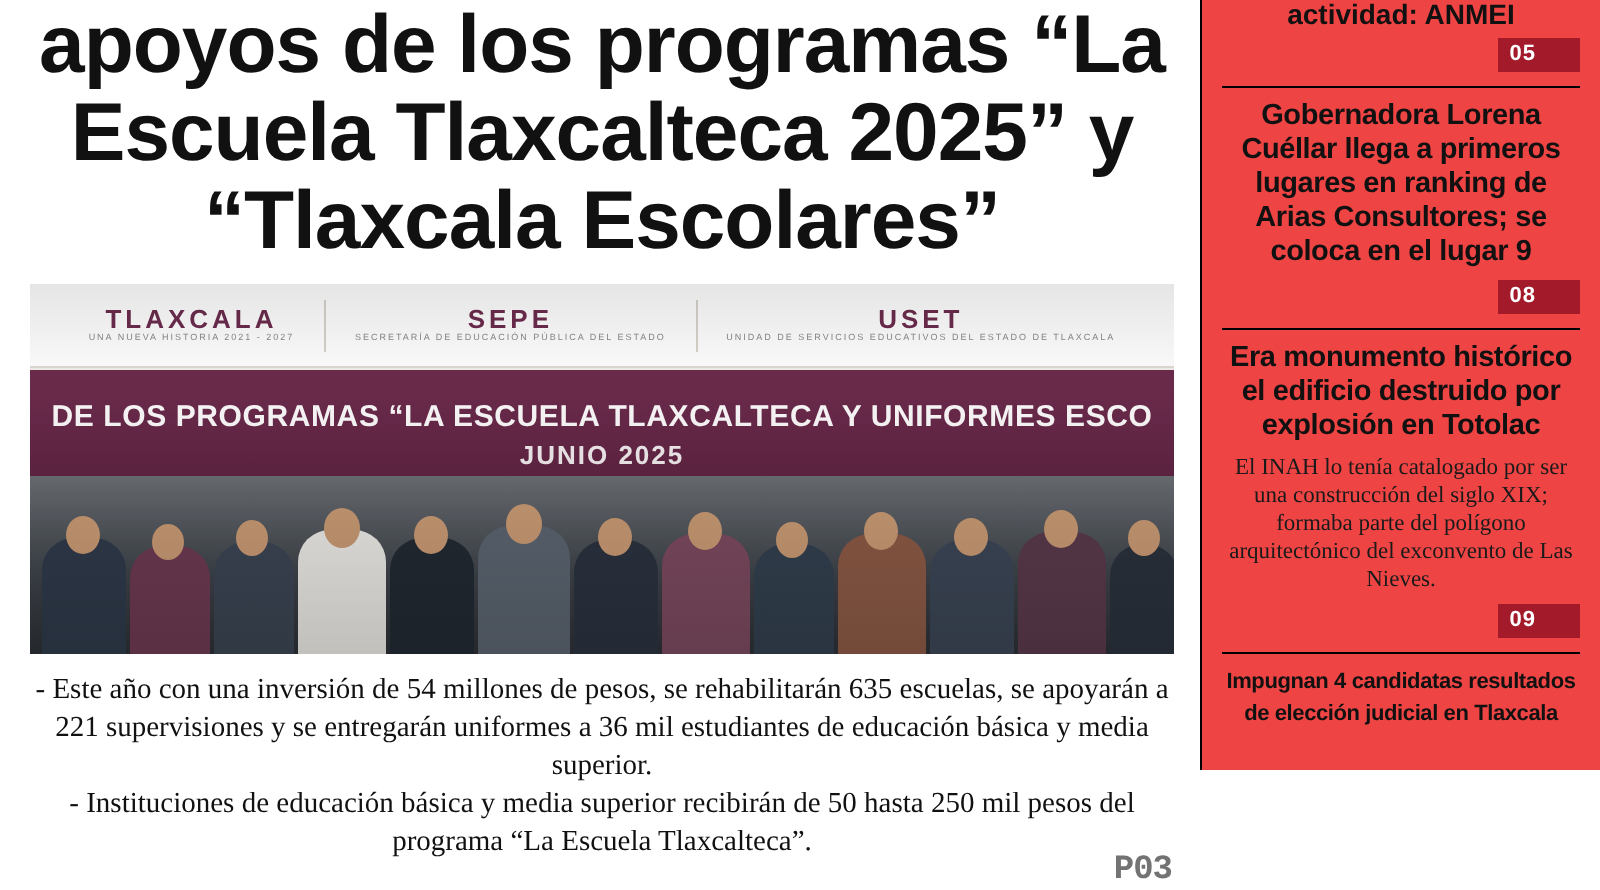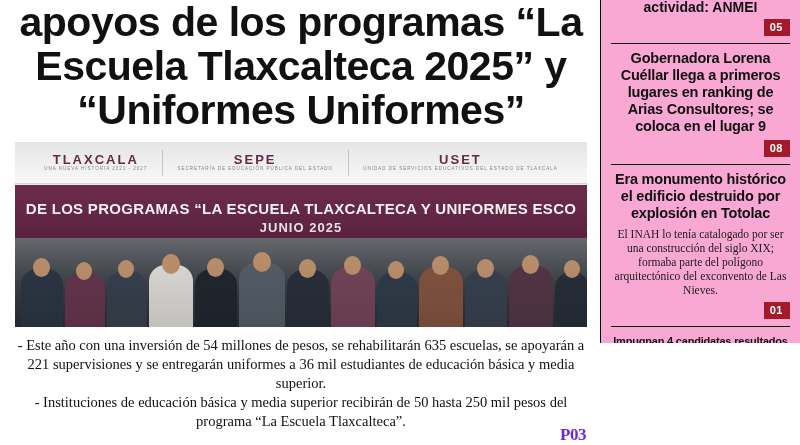--- a/index.html
+++ b/index.html
@@ -160,35 +160,35 @@
     line-height: 19px;
     color: #111111;
   }
   .caption p {
     margin: 0;
   }
   .page-ref {
     position: absolute;
     right: 14px;
     bottom: 0px;
-    font-family: Liberation Serif, serif;
+    font-family: Liberation Mono, monospace;
     font-weight: bold;
     font-size: 17px;
-    color: #6d28d9;
+    color: #737373;
     letter-spacing: -0.5px;
   }
 
   
   .side-col {
     position: relative;
     width: 200px;
-    height: 343px;
+    height: 385px;
     box-sizing: border-box;
     padding: 0 10px;
-    background: #f9a8d4;
+    background: #ef4444;
     border-left: 1px solid #000000;
     overflow: hidden;
   }
   .side-item {
     position: relative;
     padding-bottom: 5px;
   }
   .side-rule {
     height: 1px;
     background: #000000;
@@ -221,21 +221,21 @@
     justify-content: flex-end;
     margin-top: 5px;
   }
   .pagebox {
     background: #a31b2a;
     color: #ffffff;
     font-family: "Liberation Sans", sans-serif;
     font-weight: bold;
     font-size: 11px;
     line-height: 11px;
-    padding: 3px 7px 3px 6px;
+    padding: 3px 22px 3px 6px;
     letter-spacing: 0.5px;
   }
   .top-clip {
     text-align: center;
     font-family: "Liberation Sans", sans-serif;
     font-weight: bold;
     font-size: 14px;
     color: #111111;
     height: 14px;
     overflow: hidden;
@@ -245,21 +245,21 @@
 </head>
 <body>
 
 <div class="page">
 
   <div class="main-col">
 
     <h1 class="headline">
       <span class="ln">apoyos de los programas “La</span>
       <span class="ln">Escuela Tlaxcalteca 2025” y</span>
-      <span class="ln">“Uniformes Uniformes”</span>
+      <span class="ln">“Tlaxcala Escolares”</span>
     </h1>
 
     <div class="photo-wrap">
       <div class="photo-backdrop">
         <div class="backdrop-top">
           <div class="logo-block">
             <div class="logo-main">TLAXCALA</div>
             <div class="logo-sub">UNA NUEVA HISTORIA 2021 - 2027</div>
           </div>
           <div class="logo-sep"></div>
@@ -334,21 +334,21 @@
       <div class="pagebox-row">
         <span class="pagebox">08</span>
       </div>
     </div>
 
     <div class="side-item">
       <div class="side-rule"></div>
       <h2 class="side-title">Era monumento histórico el edificio destruido por explosión en Totolac</h2>
       <p class="side-deck">El INAH lo tenía catalogado por ser una construcción del siglo XIX; formaba parte del polígono arquitectónico del exconvento de Las Nieves.</p>
       <div class="pagebox-row">
-        <span class="pagebox">01</span>
+        <span class="pagebox">09</span>
       </div>
     </div>
 
     <div class="side-item">
       <div class="side-rule"></div>
       <h2 class="side-title small">Impugnan 4 candidatas resultados de elección judicial en Tlaxcala</h2>
 
     </div>
 
   </div>

